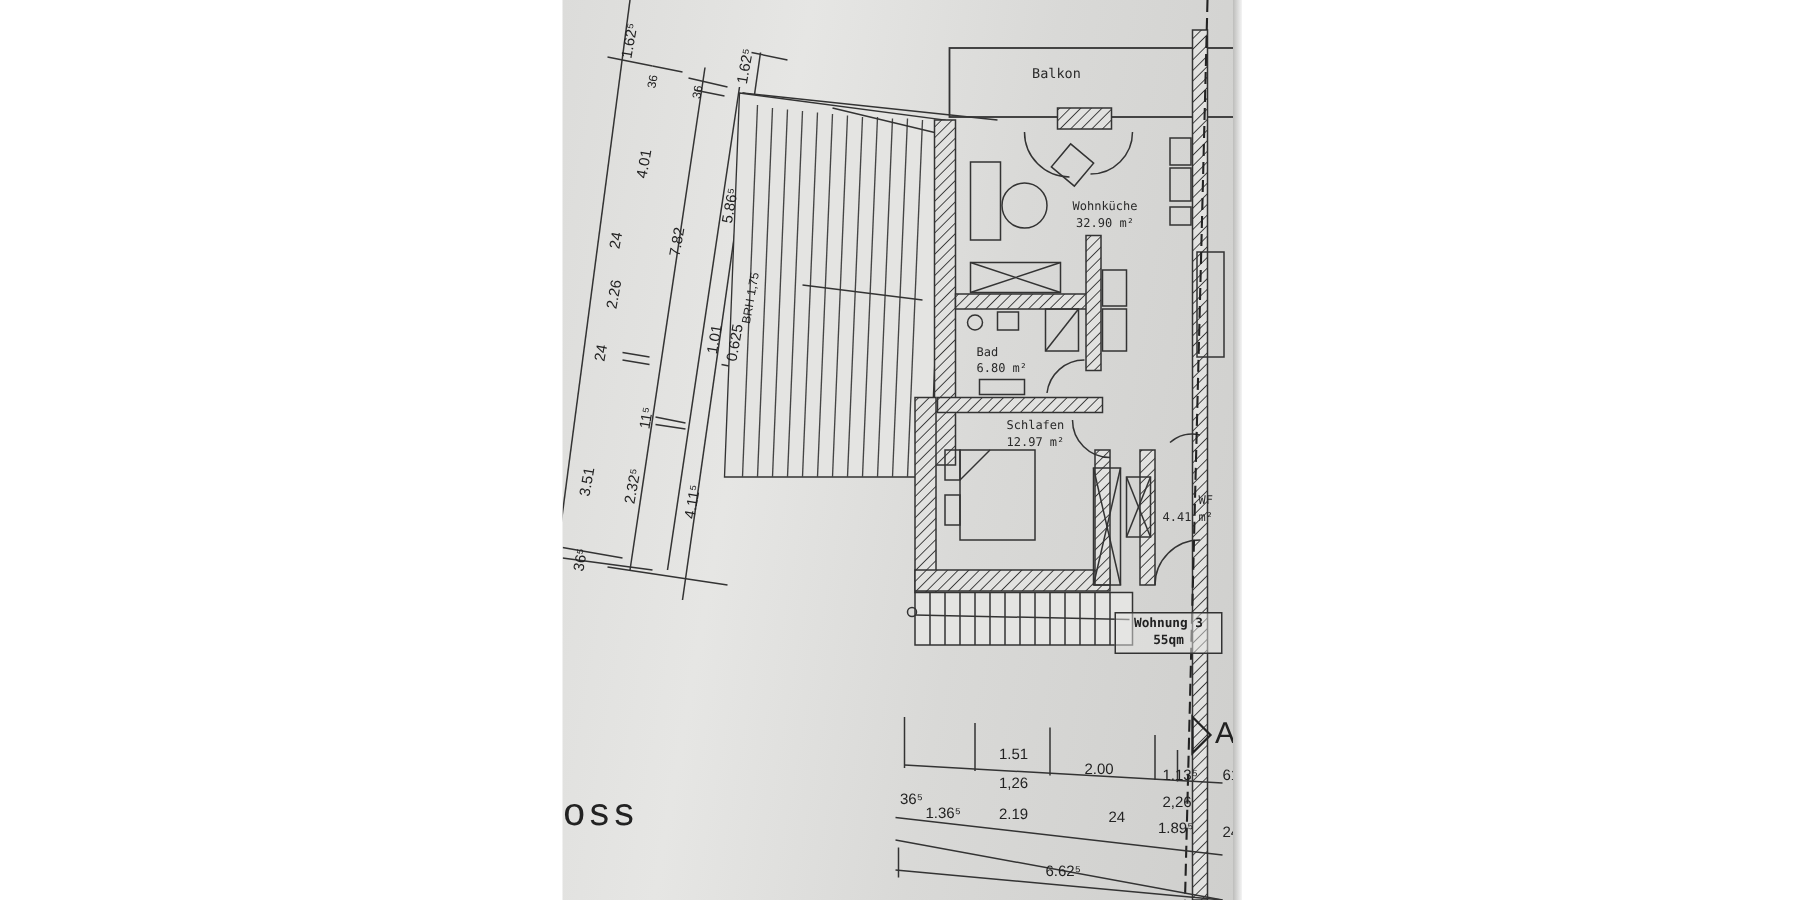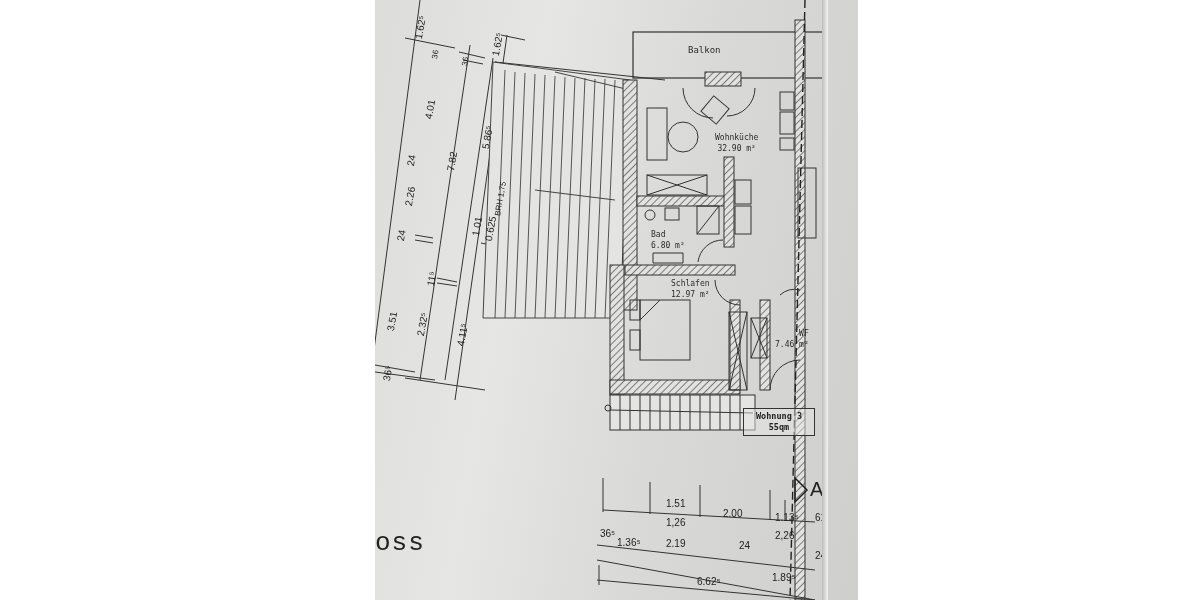--- a/index.html
+++ b/index.html
@@ -1,18 +1,18 @@
 <!DOCTYPE html>
 <html><head>
   <meta charset="utf-8">
   <style>
     html, body { margin: 0; padding: 0; }
     body { width: 1200px; height: 600px; background: #ffffff; position: relative; overflow: hidden; font-family: "DejaVu Sans", sans-serif; }
     .photo { position: absolute; left: 375px; top: 0; width: 450px; height: 600px; overflow: hidden;
-      background: linear-gradient(100deg, #dcdcda 0%, #e6e6e4 30%, #d9d9d7 60%, #cfcfcd 100%); padding-left: 33px; }
+      background: linear-gradient(100deg, #dcdcda 0%, #e6e6e4 30%, #d9d9d7 60%, #cfcfcd 100%); }
     .photo svg { position: absolute; left: 0; top: 0; }
     .lbl { position: absolute; font-family: "DejaVu Sans Mono", monospace; color: #2a2a2a; white-space: nowrap; }
     .room { font-size: 8px; text-align: center; line-height: 11px; }
     .dim { font-family: "Liberation Sans", sans-serif; font-size: 10px; color: #222; position: absolute; white-space: nowrap; }
     .rot { transform-origin: left top; transform: rotate(-80deg); }
     .big { position: absolute; font-family: Liberation Mono, monospace; font-size: 26px; color: #222; letter-spacing: 1px; text-align: center; }
     .apt-box { position: absolute; border: 1.5px solid #333; font-family: "DejaVu Sans Mono", monospace; font-size: 8.5px; color: #222; text-align: center; padding: 2px 4px; line-height: 11px; background: rgba(230,230,228,0.5); font-weight: bold; }
     .edge-right { position: absolute; left: 822px; top: 0; width: 6px; height: 600px; background: linear-gradient(90deg, #bdbdbb, #f4f4f4); }
   </style>
 </head>
@@ -167,21 +167,21 @@
   <div class="lbl room" style="left:276px;top:229px;text-align:left;">
     <div>Bad</div>
     <div>6.80 m²</div>
   </div>
   <div class="lbl room" style="left:280px;top:278px;margin-left:16px;">
     <div>Schlafen</div>
     <div>12.97 m²</div>
   </div>
   <div class="lbl room" style="left:400px;top:328px;text-align:right;">
     <div>WF</div>
-    <div>7.46 m²</div>
+    <div>4.41 m²</div>
   </div>
 
   <div class="apt-box" style="left:368px;top:408px;width:62px;">
     <div>Wohnung 3</div>
     <div>55qm</div>
   </div>
 
   <div class="dim" style="left:435px;top:478px;font-size:20px;">A</div>
   <div class="big" style="left:0px;top:528px;">oss</div>
 
@@ -207,17 +207,17 @@
   <div class="dim" style="left:242px;top:496px;margin-top:41px;">1.36⁵</div>
   <div class="dim" style="left:291px;top:498px;">1.51</div>
   <div class="dim" style="left:348px;top:508px;">2.00</div>
   <div class="dim" style="left:400px;top:512px;">1.13⁵</div>
   <div class="dim" style="left:440px;top:512px;">61</div>
   <div class="dim" style="left:291px;top:517px;">1,26</div>
   <div class="dim" style="left:400px;top:530px;">2,26</div>
   <div class="dim" style="left:225px;top:528px;">36⁵</div>
   <div class="dim" style="left:291px;top:538px;">2.19</div>
   <div class="dim" style="left:364px;top:540px;">24</div>
-  <div class="dim" style="left:397px;top:572px;">1.89⁵</div>
+  <div class="dim" style="left:397px;top:547px;">1.89⁵</div>
   <div class="dim" style="left:440px;top:550px;">24</div>
   <div class="dim" style="left:322px;top:576px;">6.62⁵</div>
 </div>
 <div class="edge-right"></div>
 
 </body></html>

